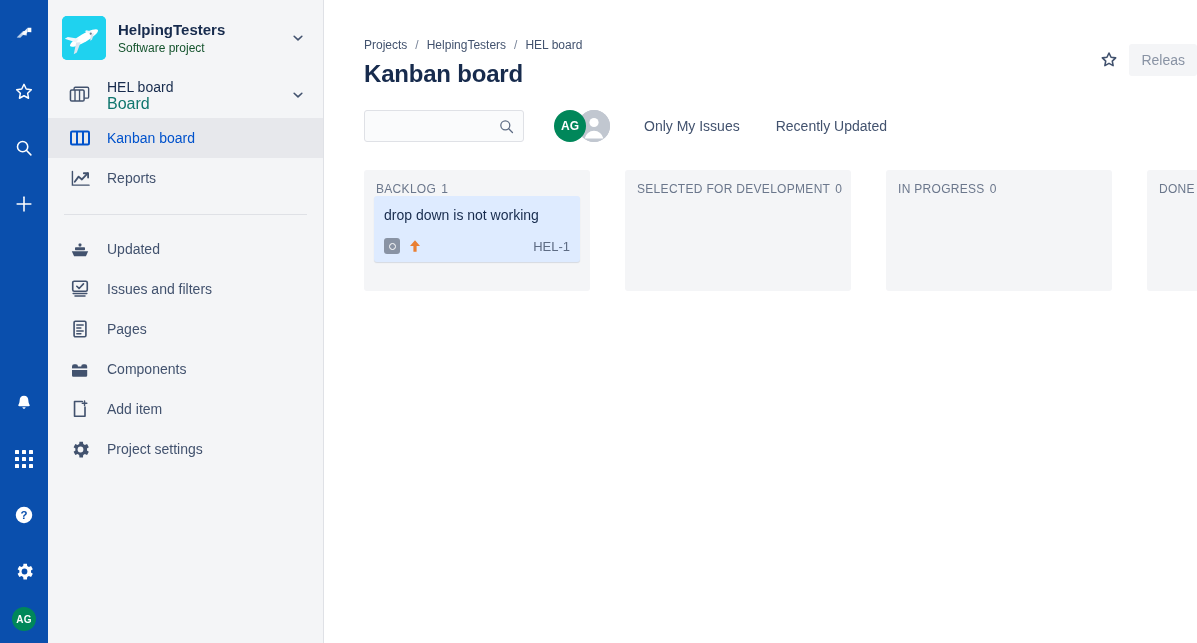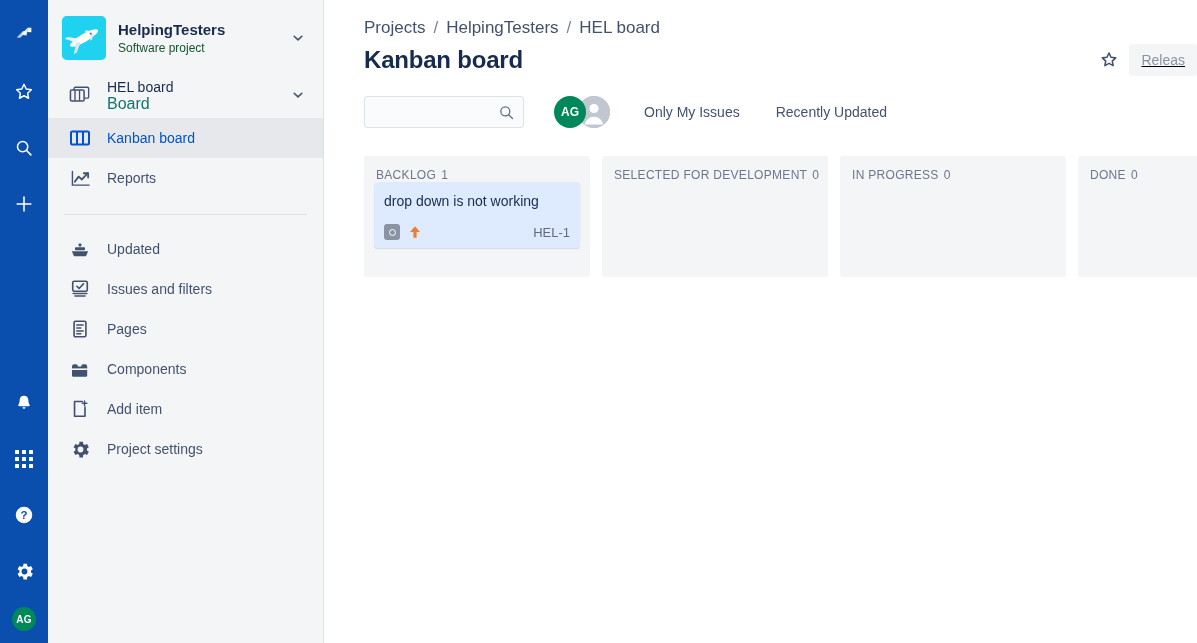--- a/index.html
+++ b/index.html
@@ -82,31 +82,31 @@
   .nav-item.active .nav-lbl { color: #0052cc; }
   .divider { height: 1px; background: #dfe1e6; margin: 16px 16px 14px 16px; }
 
   
   .main {
     flex: 1 1 auto; height: 643px;
     background: #ffffff; position: relative;
     padding: 0 0 0 40px;
     overflow: hidden;
   }
-  .crumbs { display: flex; align-items: center; padding-top: 18px; font-size: 17px; color: #42526e; }
+  .crumbs { display: flex; align-items: center; padding-top: 38px; font-size: 12px; color: #42526e; }
   .crumbs a { color: #42526e; text-decoration: none; cursor: pointer; }
   .crumbs .sep { margin: 0 8px; color: #7a869a; }
   .page-title {
     font-size: 24px; font-weight: bold; color: #172b4d;
     margin-top: 8px; letter-spacing: -0.2px;
   }
 
   .title-actions {
     position: absolute; top: 44px; right: 0;
-    display: flex; align-items: center; gap: 4px; text-decoration: underline;
+    display: flex; align-items: center; gap: 4px;
   }
   .icon-btn {
     width: 32px; height: 32px; border-radius: 3px;
     display: flex; align-items: center; justify-content: center;
     cursor: pointer; background: transparent;
   }
   .ghost-btn {
     height: 32px; background: #f4f5f7; border: none; border-radius: 3px;
     color: #8993a4; font-size: 14px; font-family: "Liberation Sans", sans-serif;
     padding: 0 12px; cursor: pointer; white-space: nowrap;
@@ -134,21 +134,21 @@
   .av.ag { background: #00875a; z-index: 2; }
   .av.guest { background: #c1c7d0; margin-left: -8px; z-index: 1; }
 
   .filter-link {
     margin-left: 34px; font-size: 14px; color: #42526e;
     cursor: pointer; white-space: nowrap;
   }
   .filter-link.second { margin-left: 36px; }
 
   
-  .board { display: flex; margin-top: 28px; gap: 12px; }
+  .board { display: flex; margin-top: 28px; gap: 35px; }
   .column {
     width: 226px; flex: 0 0 226px;
     background: #f4f5f7; border-radius: 3px;
     padding: 12px 10px 10px 10px;
     min-height: 121px;
   }
   .col-head {
     font-size: 12px; color: #6b778c; letter-spacing: .3px;
     text-transform: uppercase; padding: 0 2px 0 2px;
     white-space: nowrap;

